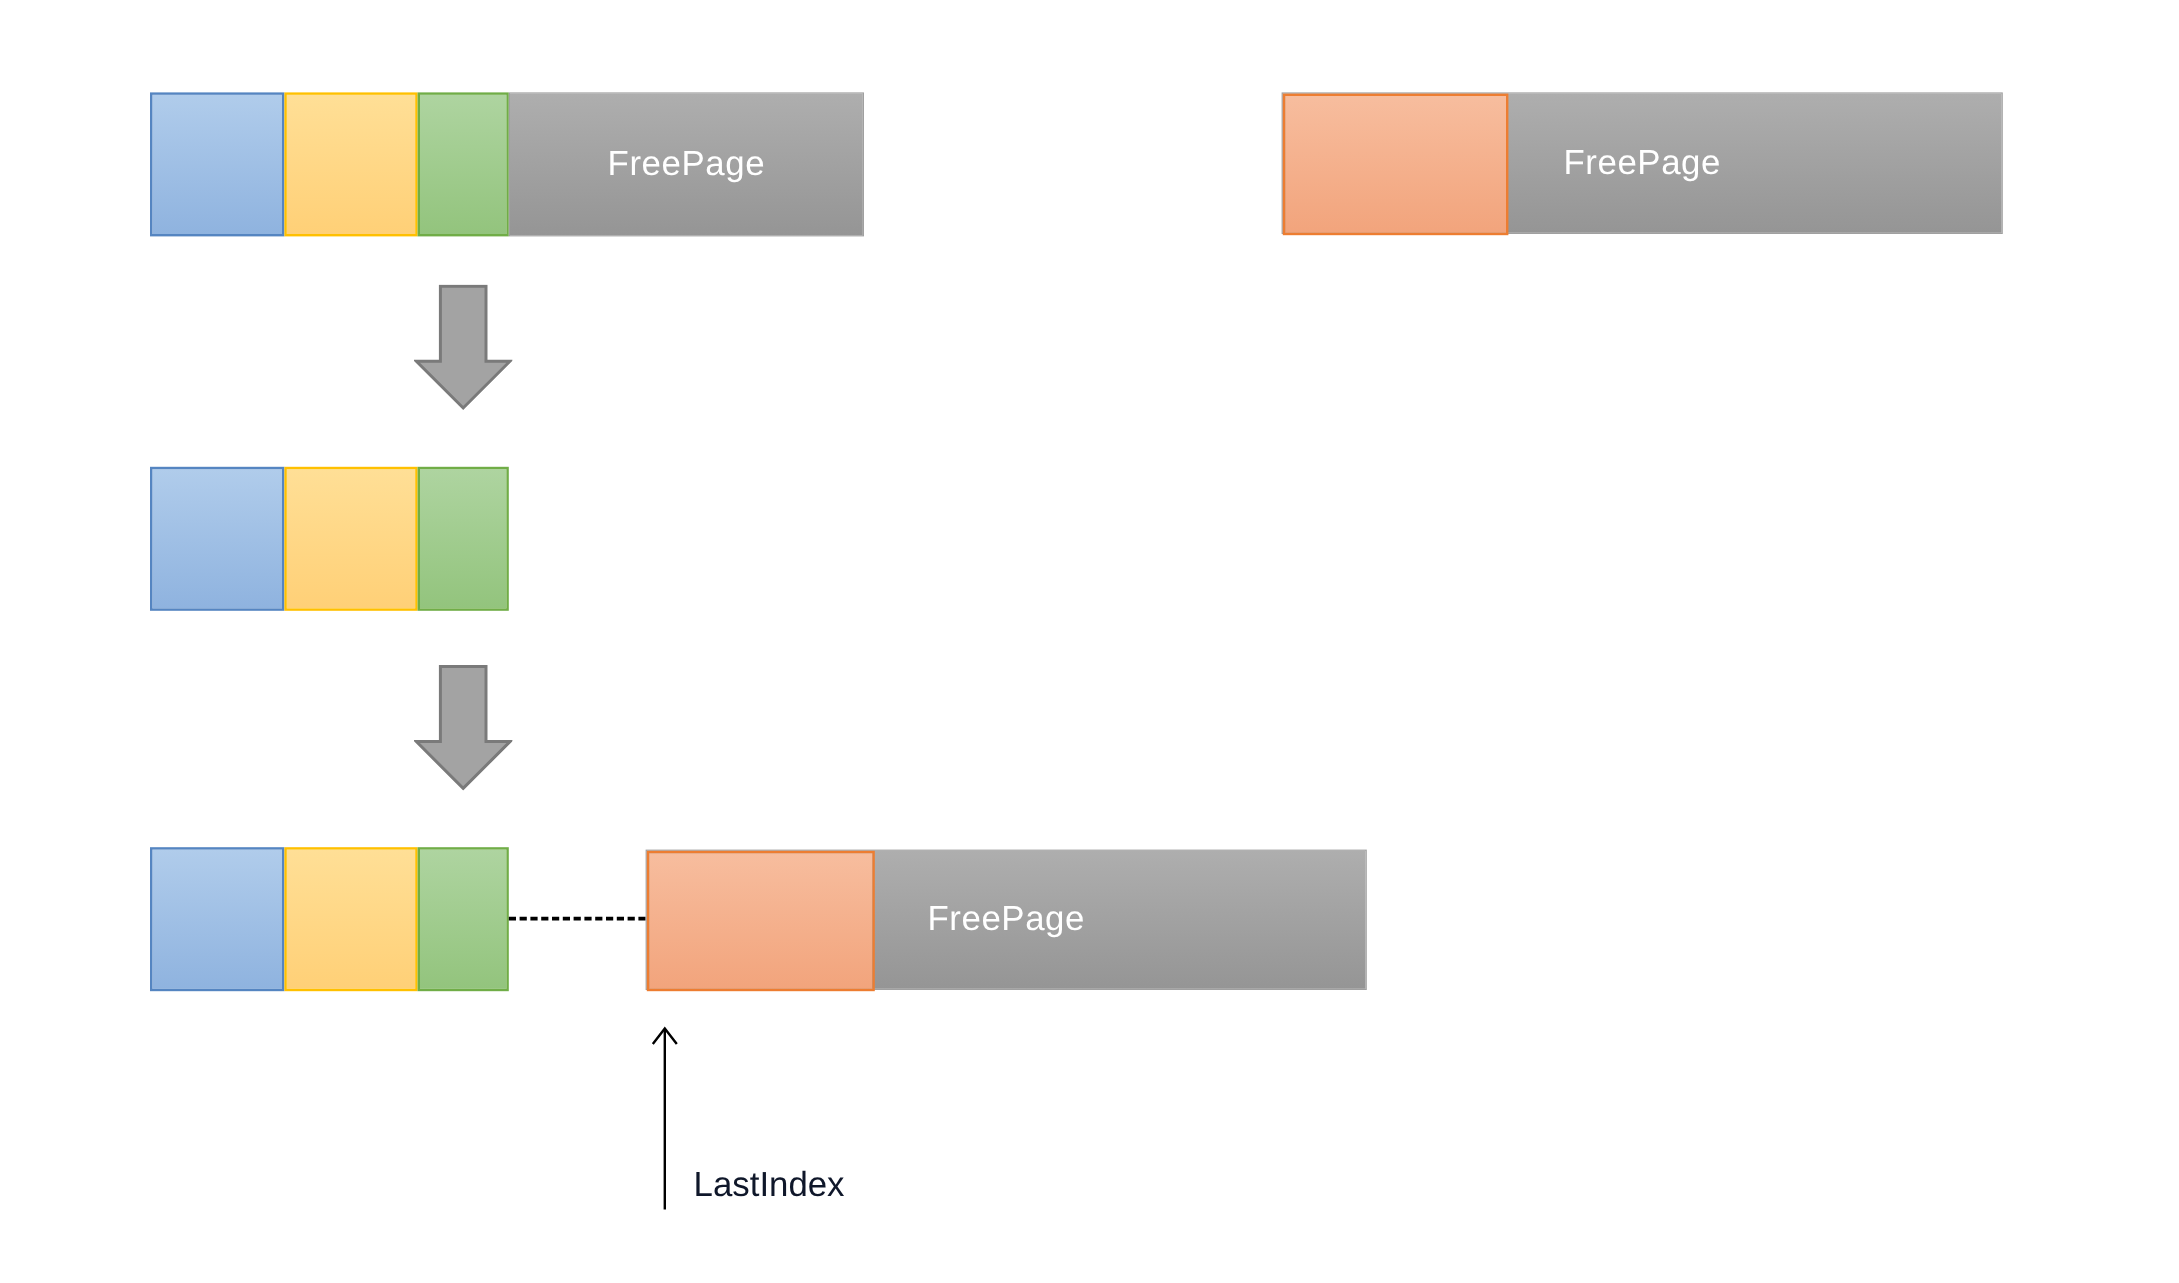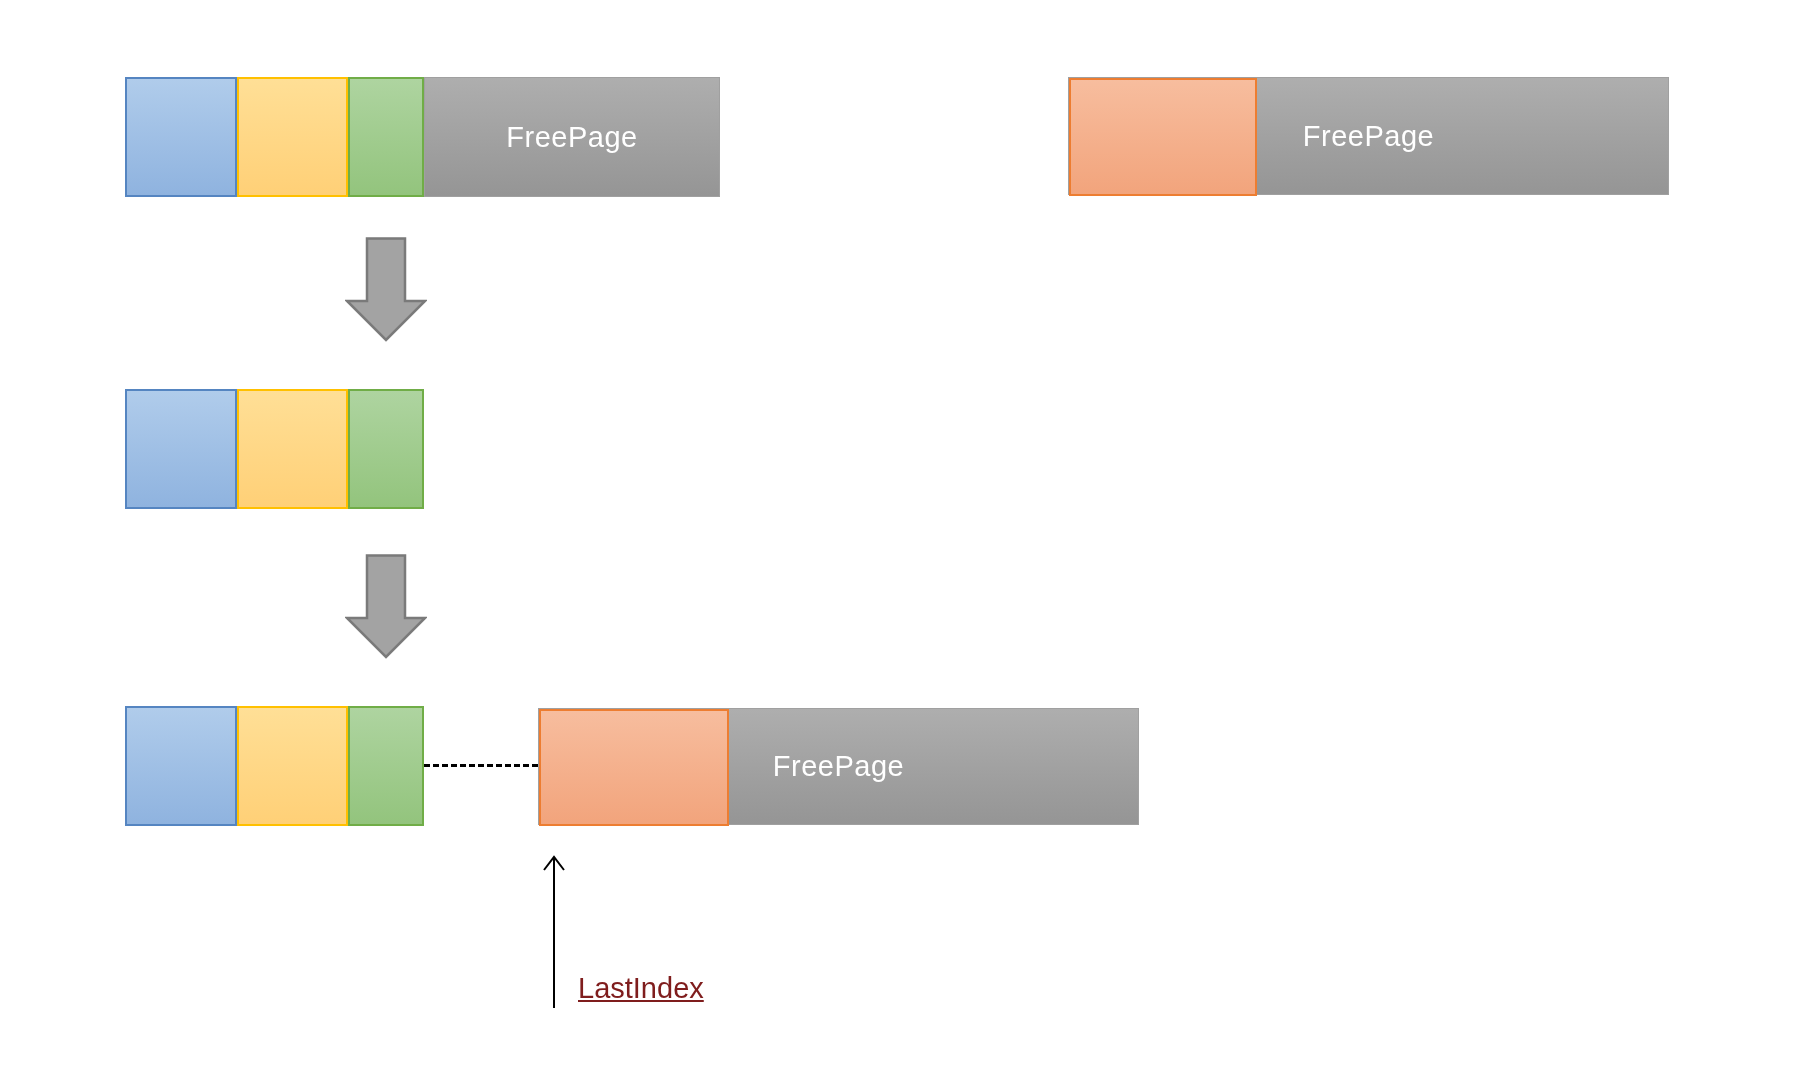--- a/index.html
+++ b/index.html
@@ -45,24 +45,23 @@
   .free-label {
     color: #ffffff;
     font-size: 29px;
     letter-spacing: 0.5px;
     white-space: nowrap;
   }
   .dashed-line {
     border-top: 3px dashed #000000;
   }
   .last-index-label {
-    color: #7f1d1d;
+    color: #0f172a;
     font-size: 29px;
     white-space: nowrap;
-    text-decoration: underline;
   }
 </style>
 </head>
 <body>
 
 <div class="canvas">
 
   <div class="abs bar-row" style="left:125px; top:77px; width:595px; height:120px;">
     <div class="block block-blue" style="width:112px;"></div>
     <div class="block block-yellow" style="width:111px;"></div>

